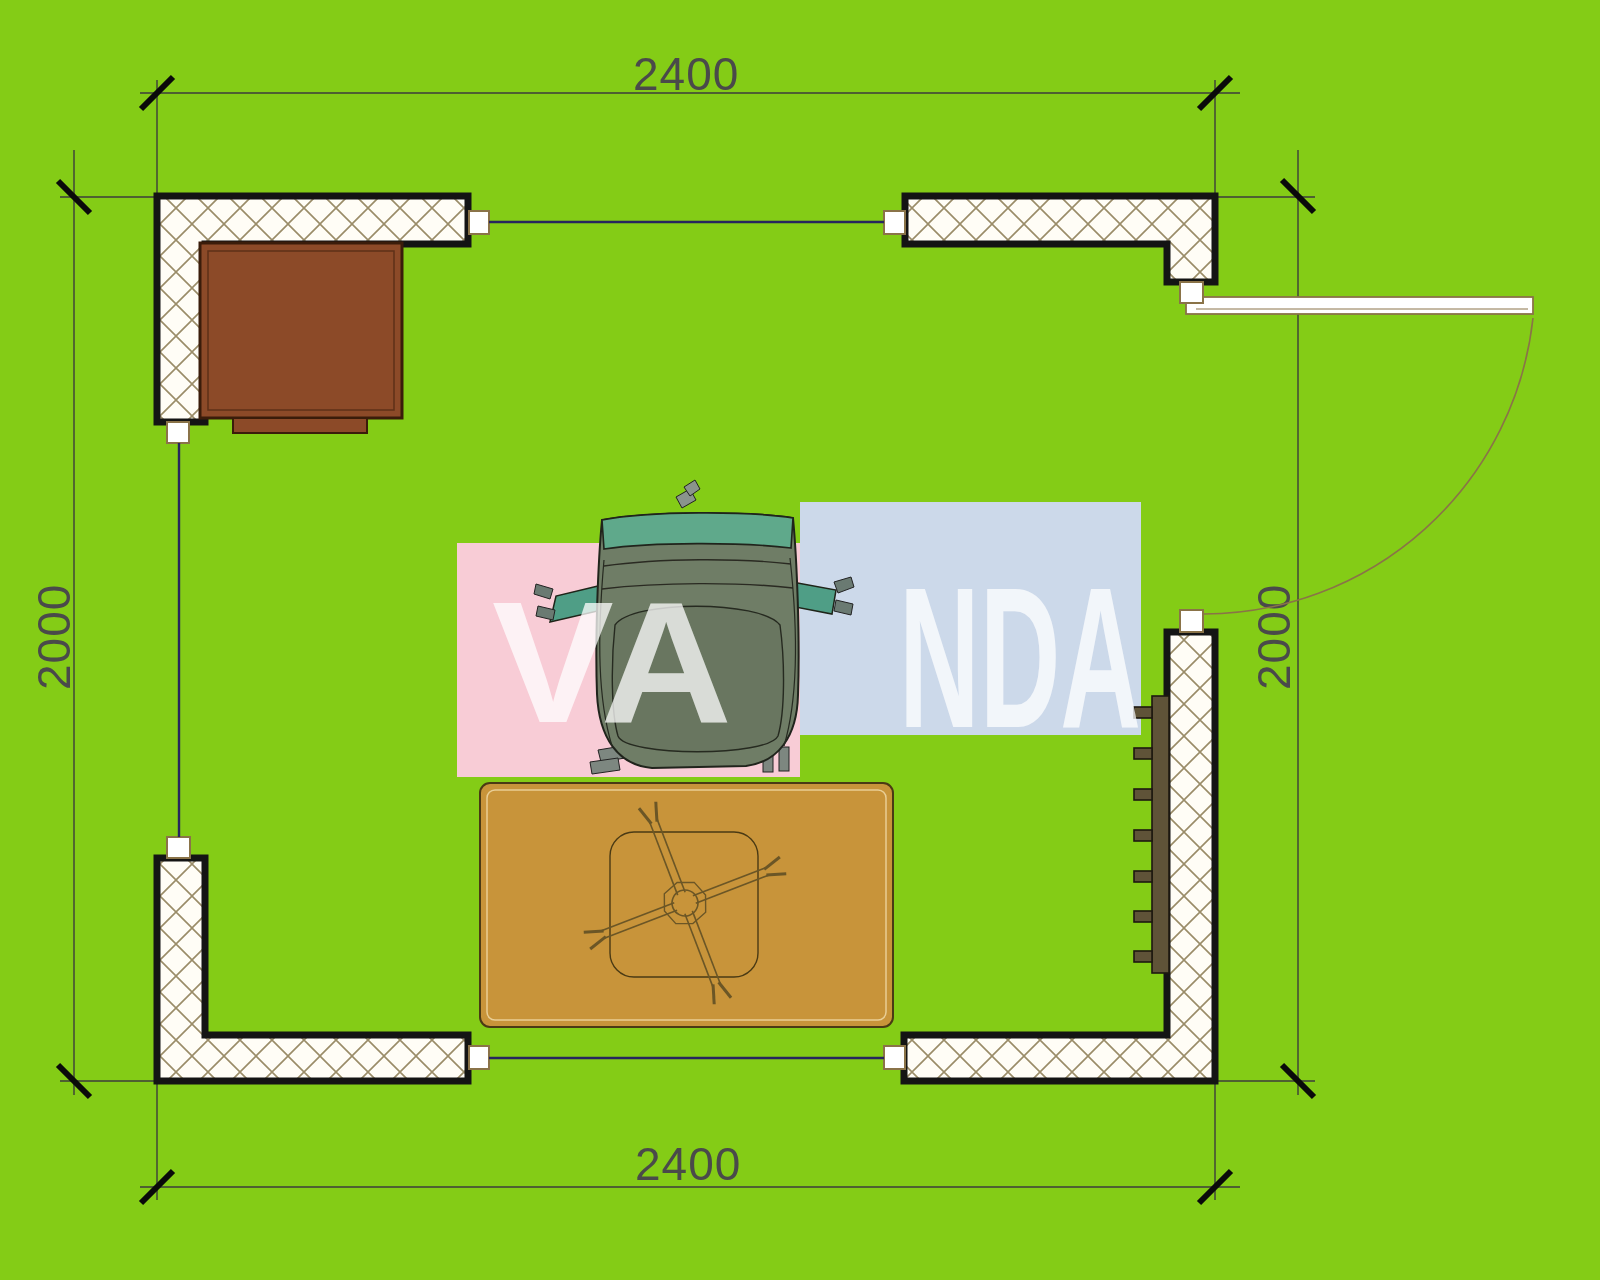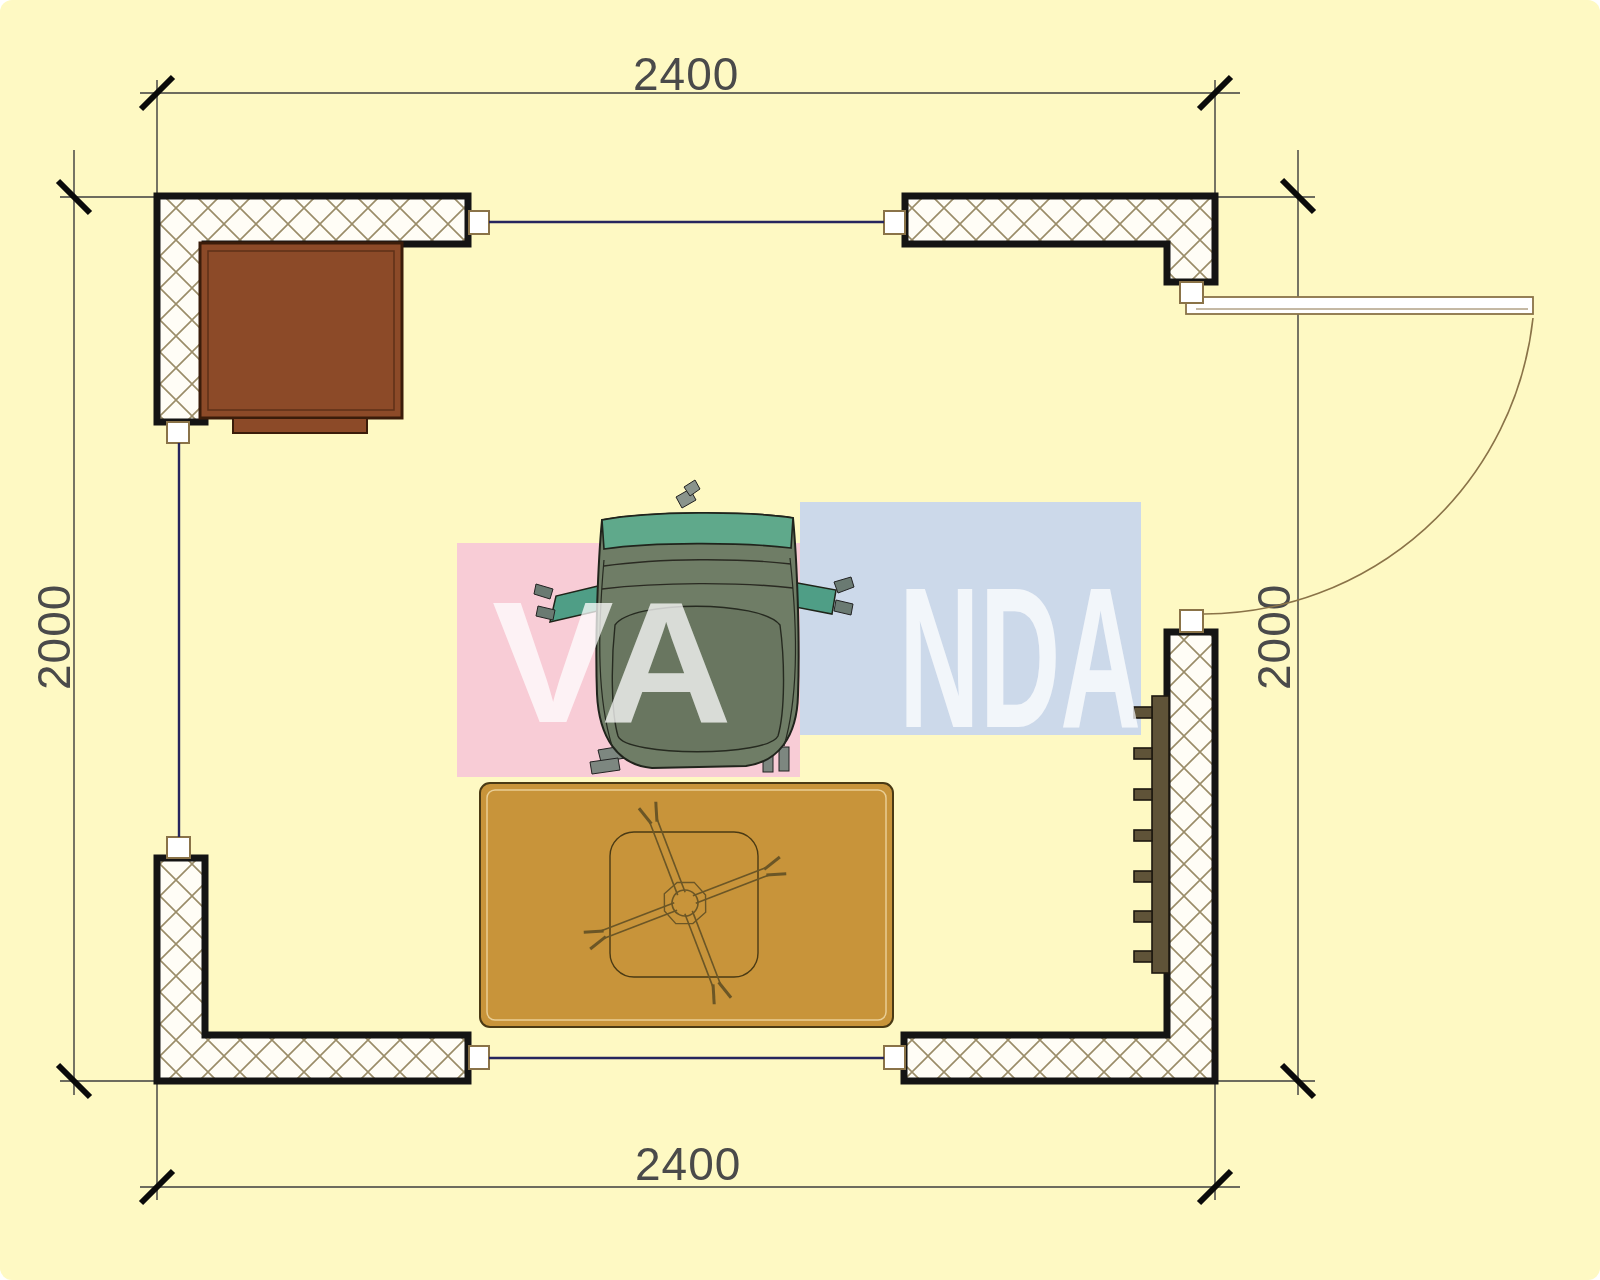--- a/index.html
+++ b/index.html
@@ -1,22 +1,21 @@
 <!DOCTYPE html>
 <html><head>
 <meta charset="utf-8">
 <style>
   html,body{margin:0;padding:0;background:#ffffff;}
   #canvas{
     position:relative;
     width:1600px;height:1280px;
-    background:#fef9c3;
+    background:#84cc16;
     font-family:"Liberation Sans", sans-serif;
     overflow:hidden;
-    border-radius:12px;
   }
   svg{position:absolute;left:0;top:0;}
   .dimtext{
     font-family:"Liberation Sans", sans-serif;
     font-weight:400;
     fill:#4a4a4a;
     font-size:46px;
     letter-spacing:1px;
   }
   .wmtext{

